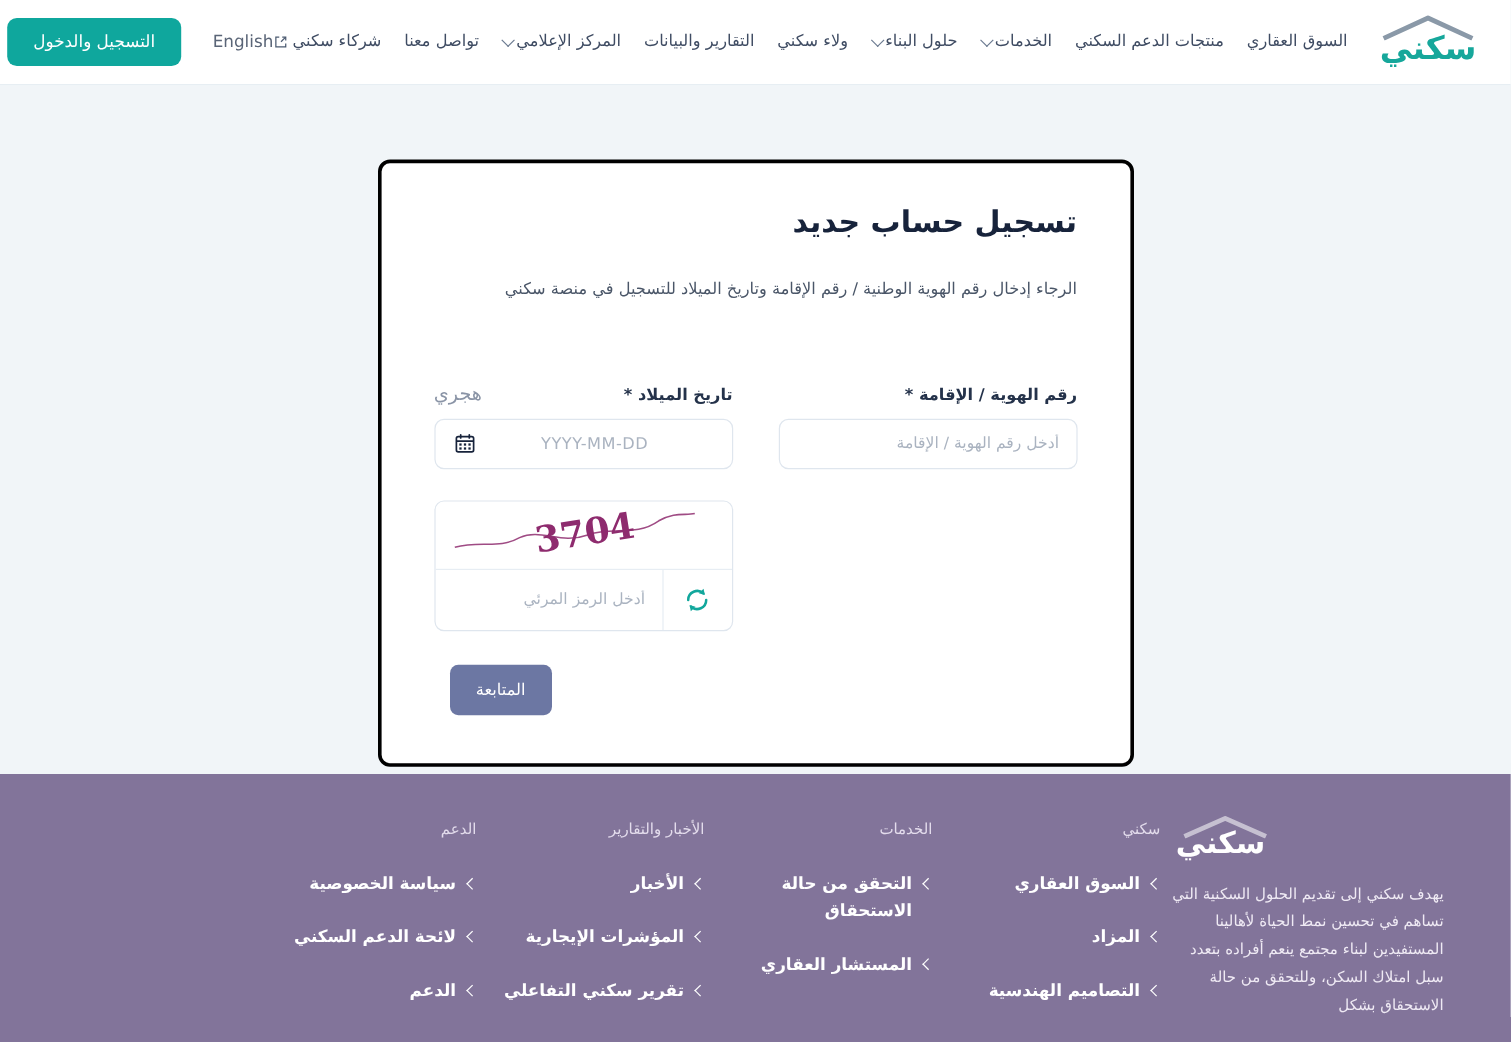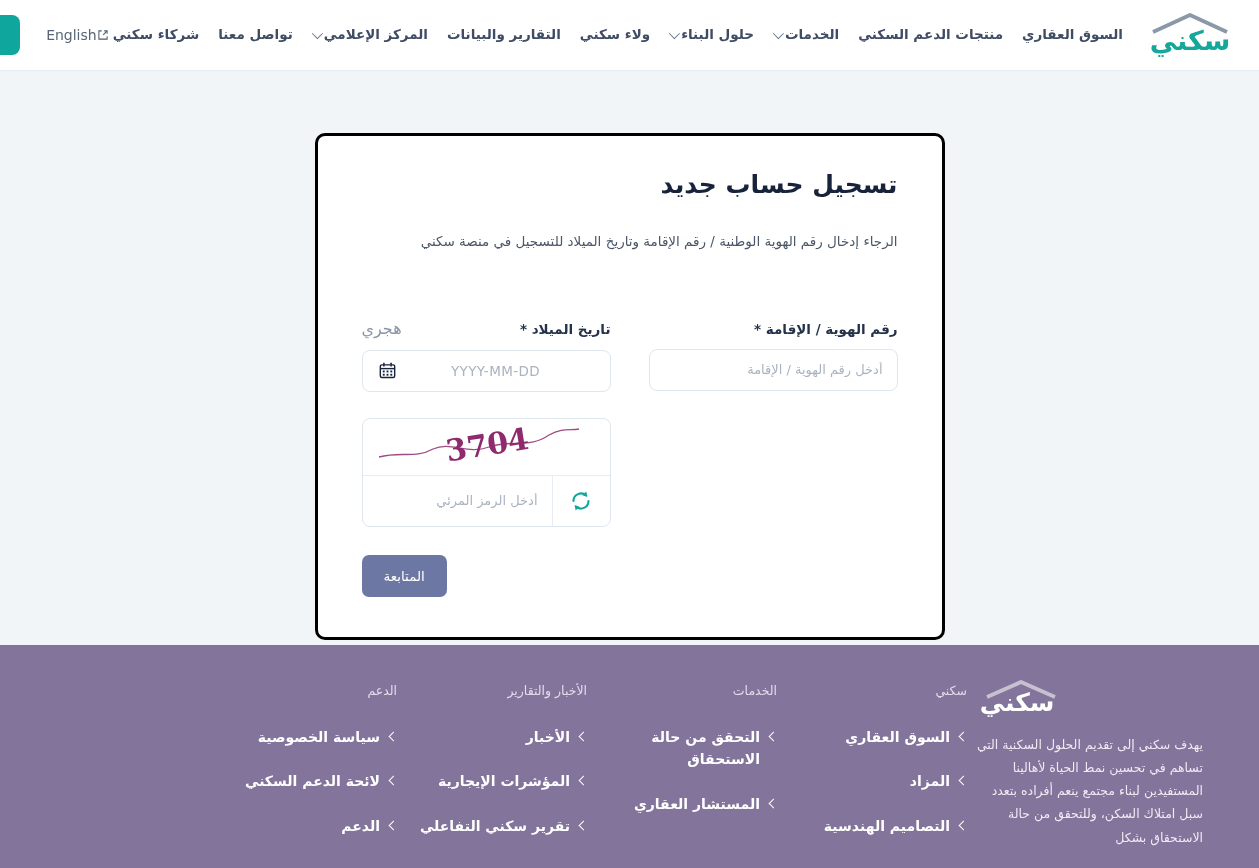--- a/index.html
+++ b/index.html
@@ -61,21 +61,20 @@
   }
   .nav-item {
     display: flex;
     align-items: center;
     gap: 4px;
     font-size: 13.5px;
     color: #3f4c63;
     white-space: nowrap;
     cursor: pointer;
     line-height: 1;
-    font-weight: bold;
   }
   .chev {
     display: inline-block;
     width: 8px;
     height: 8px;
     border-right: 1.4px solid #6b7a90;
     border-bottom: 1.4px solid #6b7a90;
     transform: rotate(45deg) translateY(-2px);
     flex: none;
   }
@@ -218,21 +217,21 @@
   }
   .refresh-icon { width: 24px; height: 24px; }
   .captcha-input-cell { flex: 1; display: flex; align-items: center; padding: 0 14px; }
   .captcha-input-cell input {
     border: none; outline: none; background: transparent; width: 100%;
     font-size: 13px; font-family: inherit; color: #24324a;
     text-align: right; direction: rtl;
   }
   .captcha-input-cell input::placeholder { color: #aab3c0; }
 
-  .submit-row { display: flex; margin-top: 28px; }
+  .submit-row { display: flex; margin-top: 28px; margin-left: 13px; }
   .submit-btn {
     margin-right: auto;
     background: #6c77a3;
     color: #fff;
     border: none;
     border-radius: 7px;
     font-size: 13.5px;
     padding: 13px 22px;
     min-width: 58px;
     cursor: pointer;

